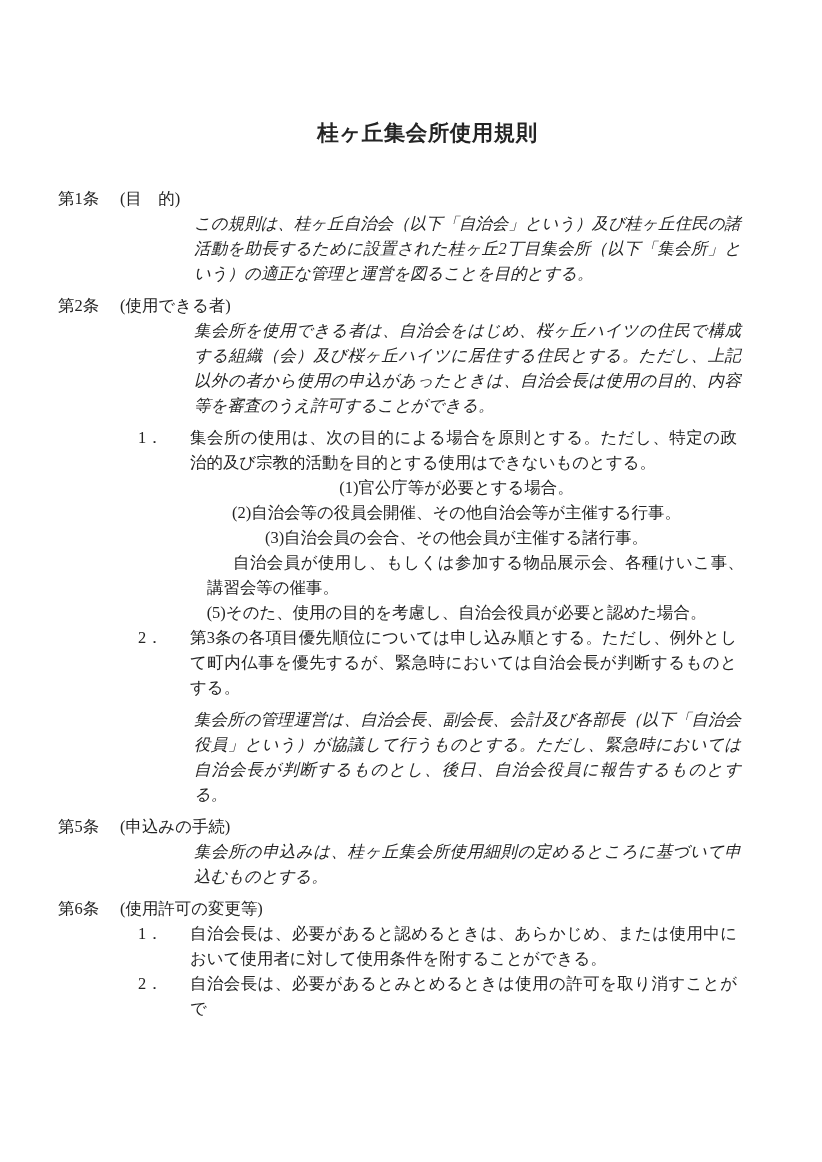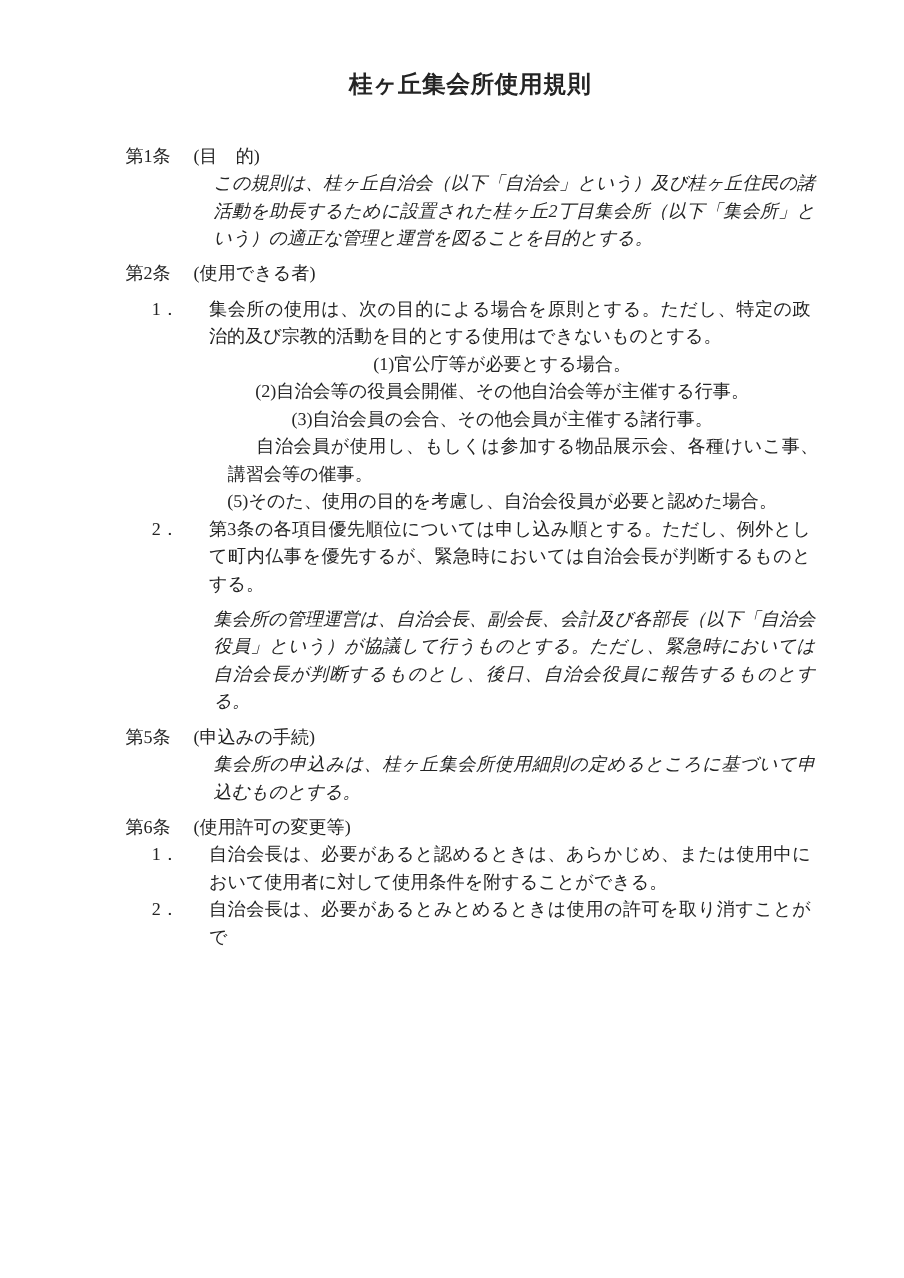--- a/index.html
+++ b/index.html
@@ -13,34 +13,35 @@
     height: 1162px;
     background: #ffffff;
     overflow: hidden;
     font-family: "Liberation Serif", "DejaVu Serif", serif;
     font-size: 16.45px;
     line-height: 25px;
     color: #242424;
   }
   .title {
     margin: 0 85px 0 118px;
-    padding-top: 62px;
+    padding-top: 119px;
     text-align: center;
     font-size: 21.5px;
     font-weight: 700;
     line-height: 30px;
     letter-spacing: 0.5px;
+    font-family: Liberation Mono, monospace;
   }
   .art { margin-top: 0; }
   .art.first { margin-top: 37px; }
   .art.gap { margin-top: 7px; }
   .art-head { display: flex; }
   .art-label {
     flex: none;
-    margin-left: 114px;
+    margin-left: 58px;
     width: 62px;
   }
   .art-heading { flex: none; }
   .para {
     margin: 0 0 0 194px;
     width: 547px;
     text-align: justify;
     font-style: italic;
   }
   .num-row {
@@ -79,20 +80,21 @@
       <span class="art-heading">(目　的)</span>
     </div>
     <p class="para">この規則は、桂ヶ丘自治会（以下「自治会」という）及び桂ヶ丘住民の諸活動を助長するために設置された桂ヶ丘2丁目集会所（以下「集会所」という）の適正な管理と運営を図ることを目的とする。</p>
   </section>
 
   <section class="art gap">
     <div class="art-head">
       <span class="art-label">第2条</span>
       <span class="art-heading">(使用できる者)</span>
     </div>
+    <p class="para">集会所を使用できる者は、自治会をはじめ、桜ヶ丘ハイツの住民で構成する組織（会）及び桜ヶ丘ハイツに居住する住民とする。ただし、上記以外の者から使用の申込があったときは、自治会長は使用の目的、内容等を審査のうえ許可することができる。</p>
   </section>
 
   <section class="art gap">
     <div class="num-row">
       <span class="num-marker">1．</span>
       <p class="num-text">集会所の使用は、次の目的による場合を原則とする。ただし、特定の政治的及び宗教的活動を目的とする使用はできないものとする。</p>
     </div>
     <p class="paren-row">(1)官公庁等が必要とする場合。</p>
     <p class="paren-row">(2)自治会等の役員会開催、その他自治会等が主催する行事。</p>
     <p class="paren-row">(3)自治会員の会合、その他会員が主催する諸行事。</p>

